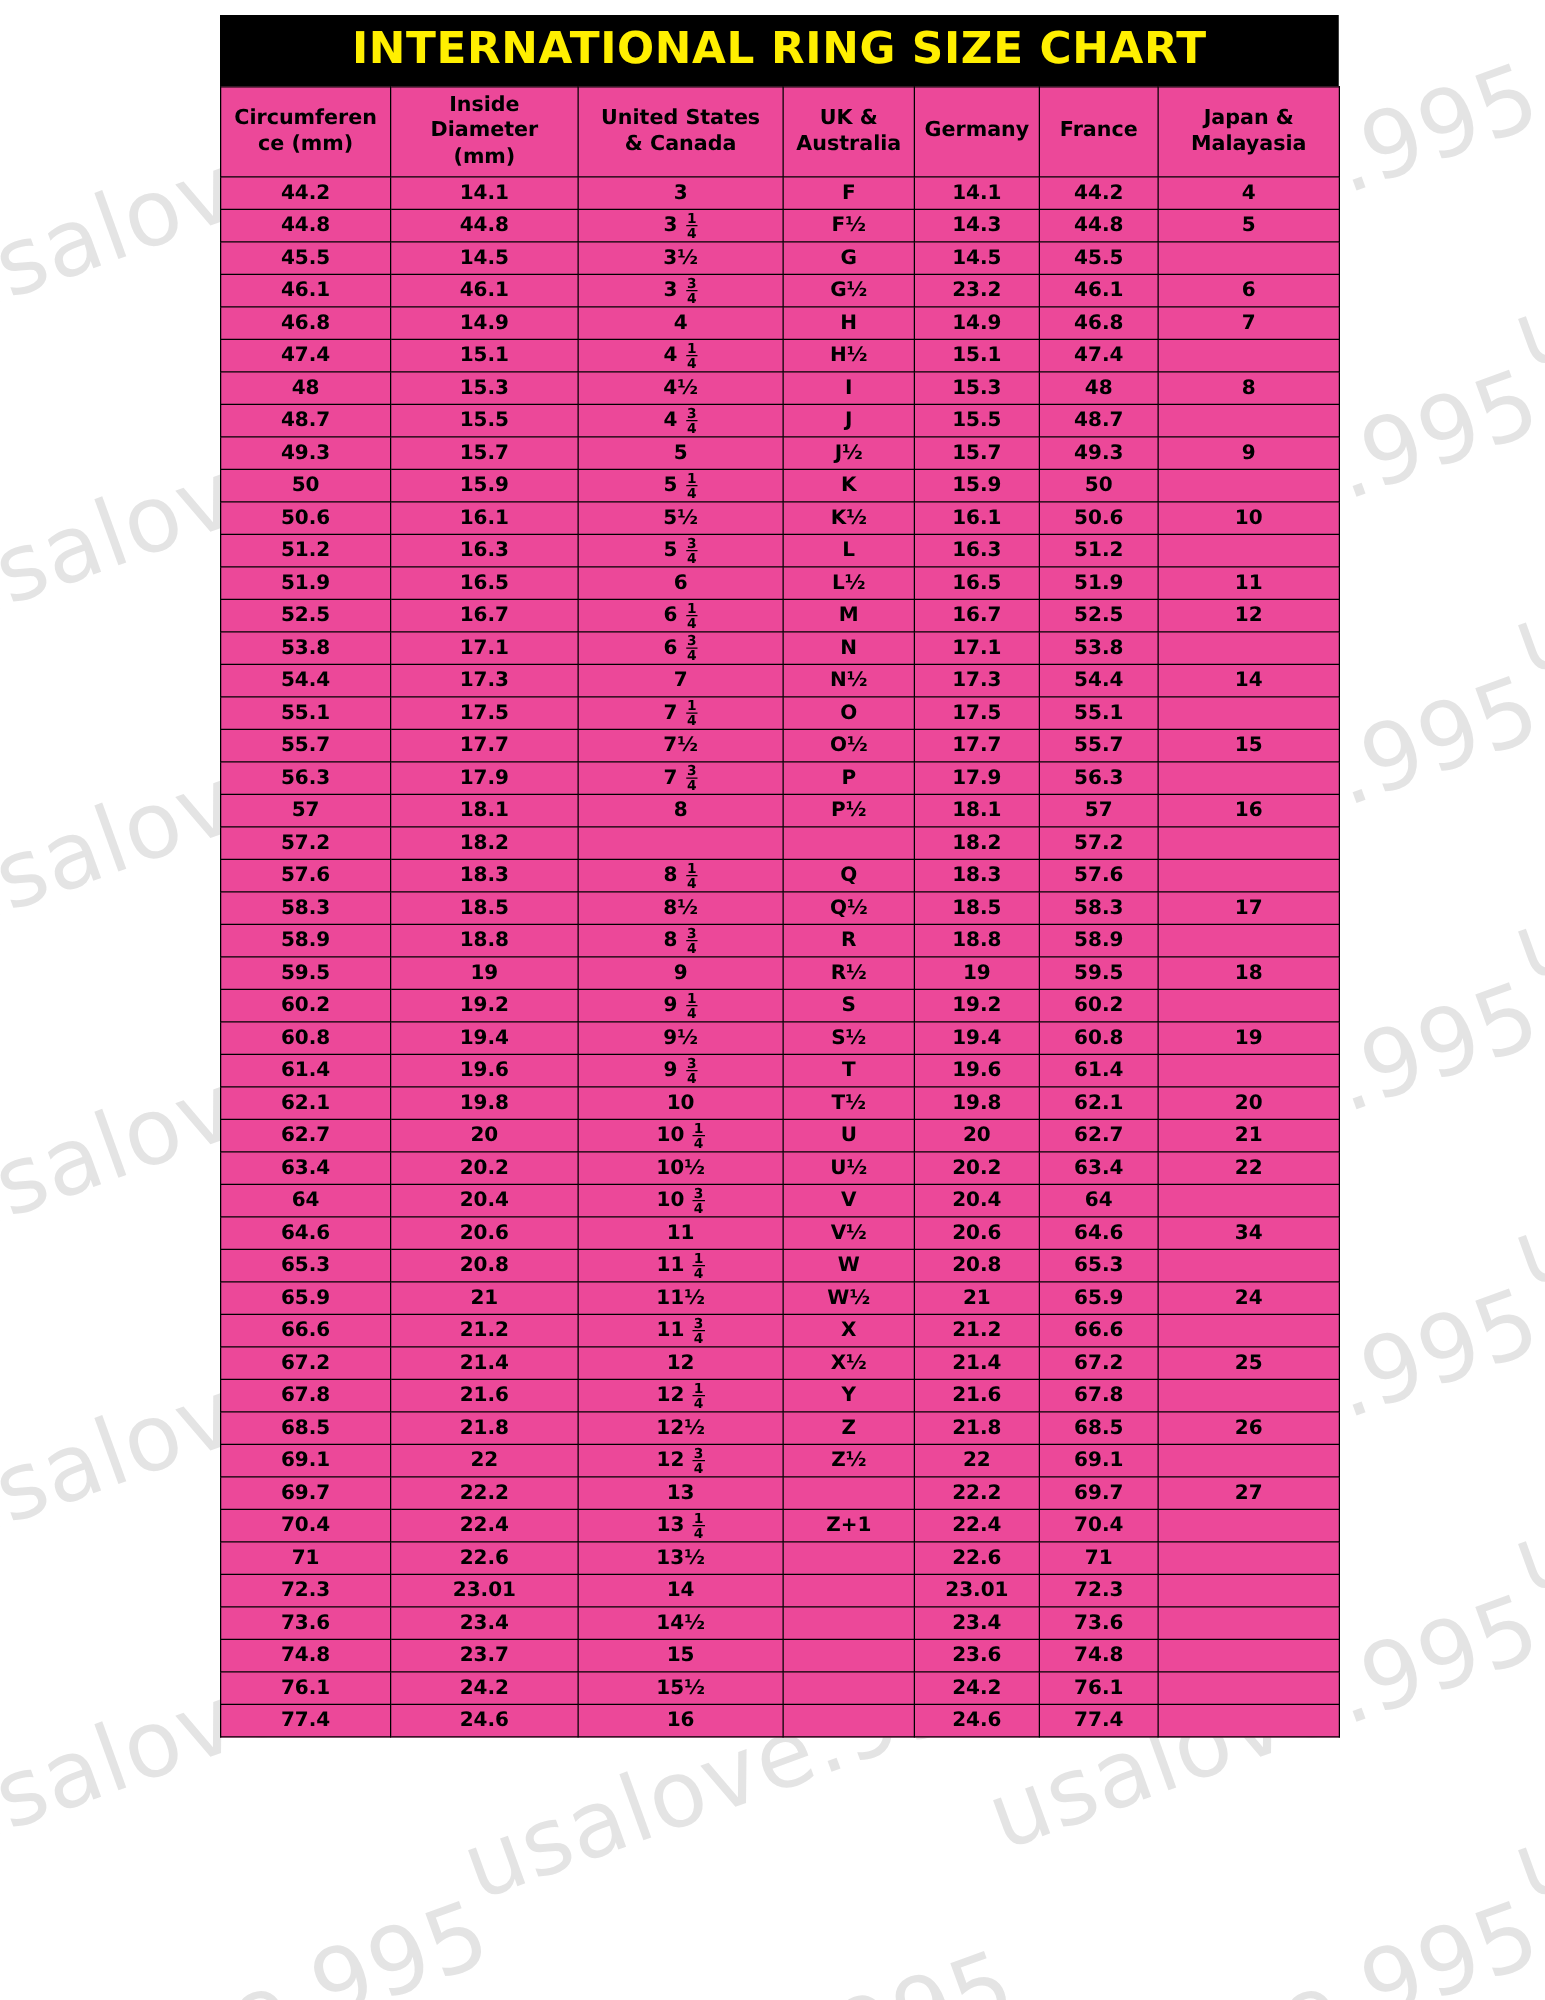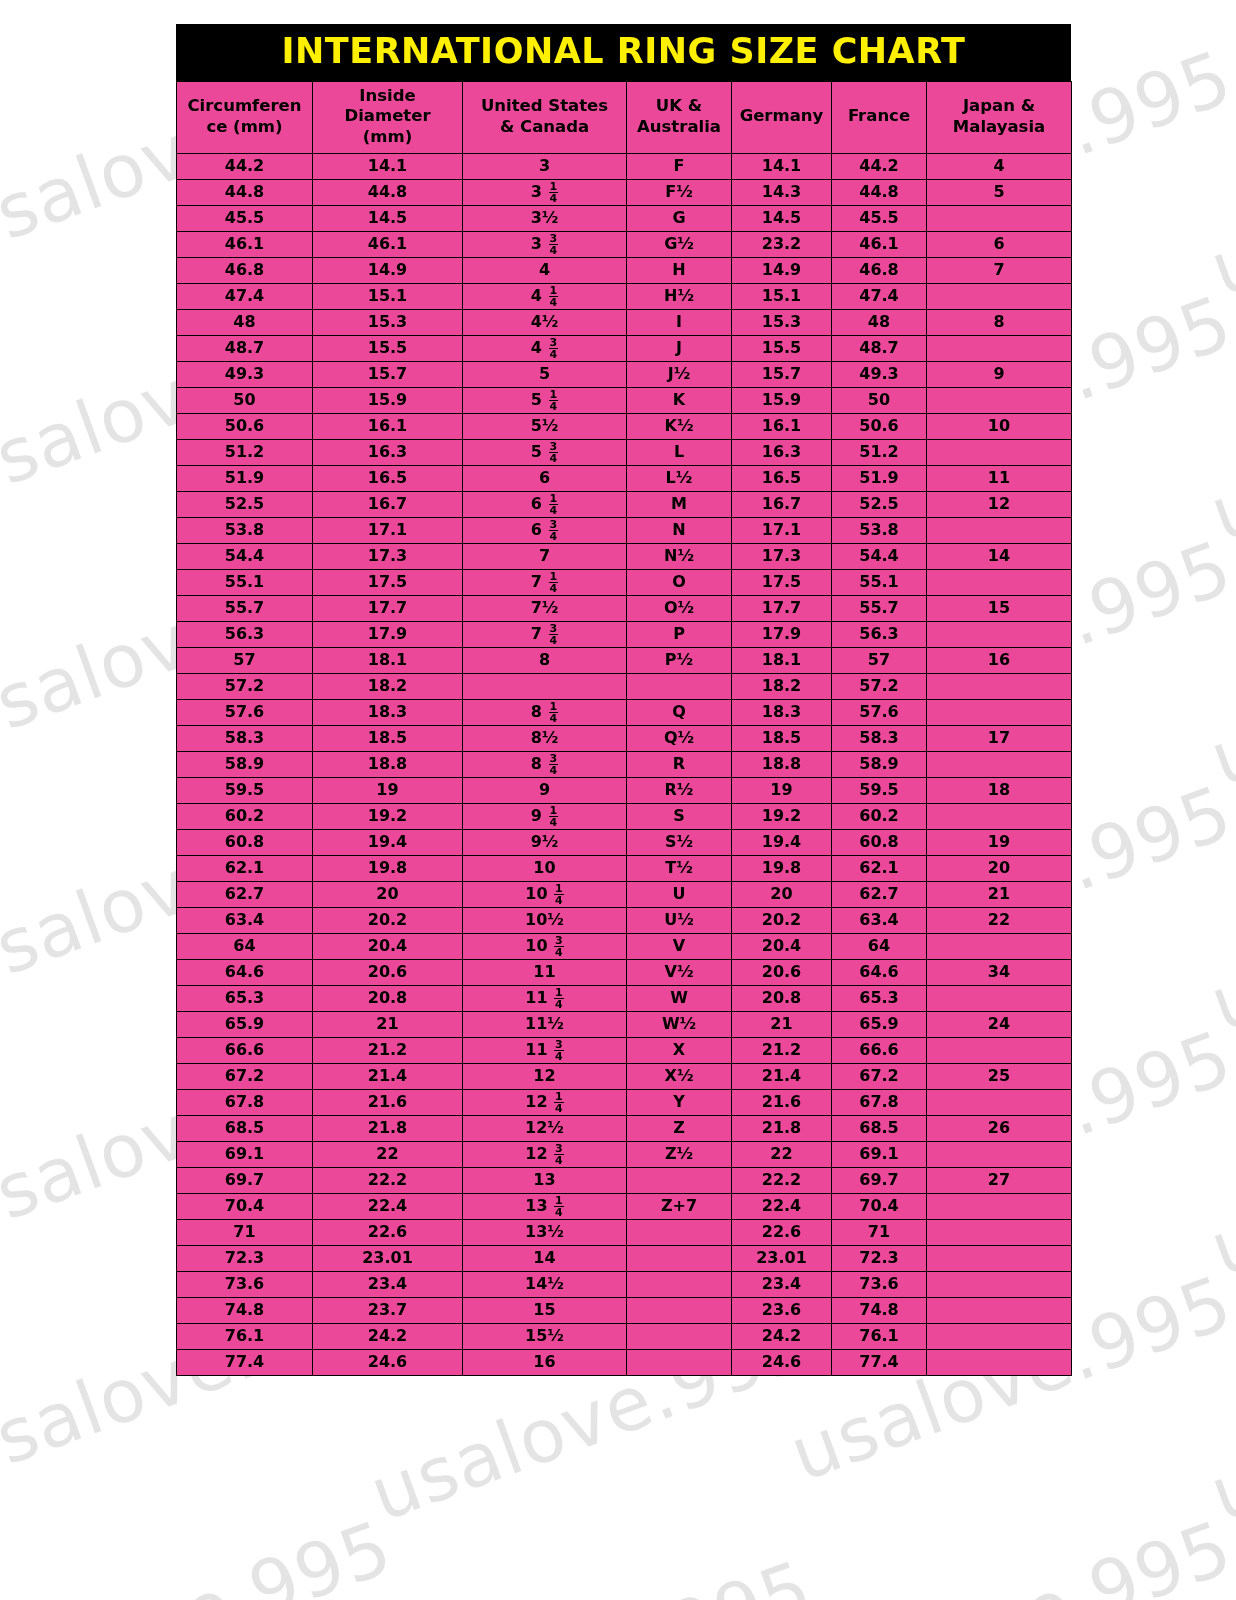--- a/index.html
+++ b/index.html
@@ -39,21 +39,20 @@
     left: 176px;
     top: 12px;
     width: 895px;
     z-index: 2;
   }
 
   #title-bar {
     background: #000000;
     text-align: center;
     padding: 9px 0 11px 0;
-    margin-top: 12px;
   }
   #title-text {
     color: #ffef00;
     font-family: "DejaVu Sans", sans-serif;
     font-weight: bold;
     font-size: 35px;
     letter-spacing: 0.5px;
     line-height: 1.05;
   }
 
@@ -423,20 +422,29 @@
         <tr>
           <td>60.8</td>
           <td>19.4</td>
           <td>9½</td>
           <td>S½</td>
           <td>19.4</td>
           <td>60.8</td>
           <td>19</td>
         </tr>
         <tr>
+          <td>61.4</td>
+          <td>19.6</td>
+          <td>9 <span class="frac"><span class="num">3</span><span class="den">4</span></span></td>
+          <td>T</td>
+          <td>19.6</td>
+          <td>61.4</td>
+          <td></td>
+        </tr>
+        <tr>
           <td>62.1</td>
           <td>19.8</td>
           <td>10</td>
           <td>T½</td>
           <td>19.8</td>
           <td>62.1</td>
           <td>20</td>
         </tr>
         <tr>
           <td>62.7</td>
@@ -543,21 +551,21 @@
           <td>13</td>
           <td></td>
           <td>22.2</td>
           <td>69.7</td>
           <td>27</td>
         </tr>
         <tr>
           <td>70.4</td>
           <td>22.4</td>
           <td>13 <span class="frac"><span class="num">1</span><span class="den">4</span></span></td>
-          <td>Z+7</td>
+          <td>Z+1</td>
           <td>22.4</td>
           <td>70.4</td>
           <td></td>
         </tr>
         <tr>
           <td>71</td>
           <td>22.6</td>
           <td>13½</td>
           <td></td>
           <td>22.6</td>

